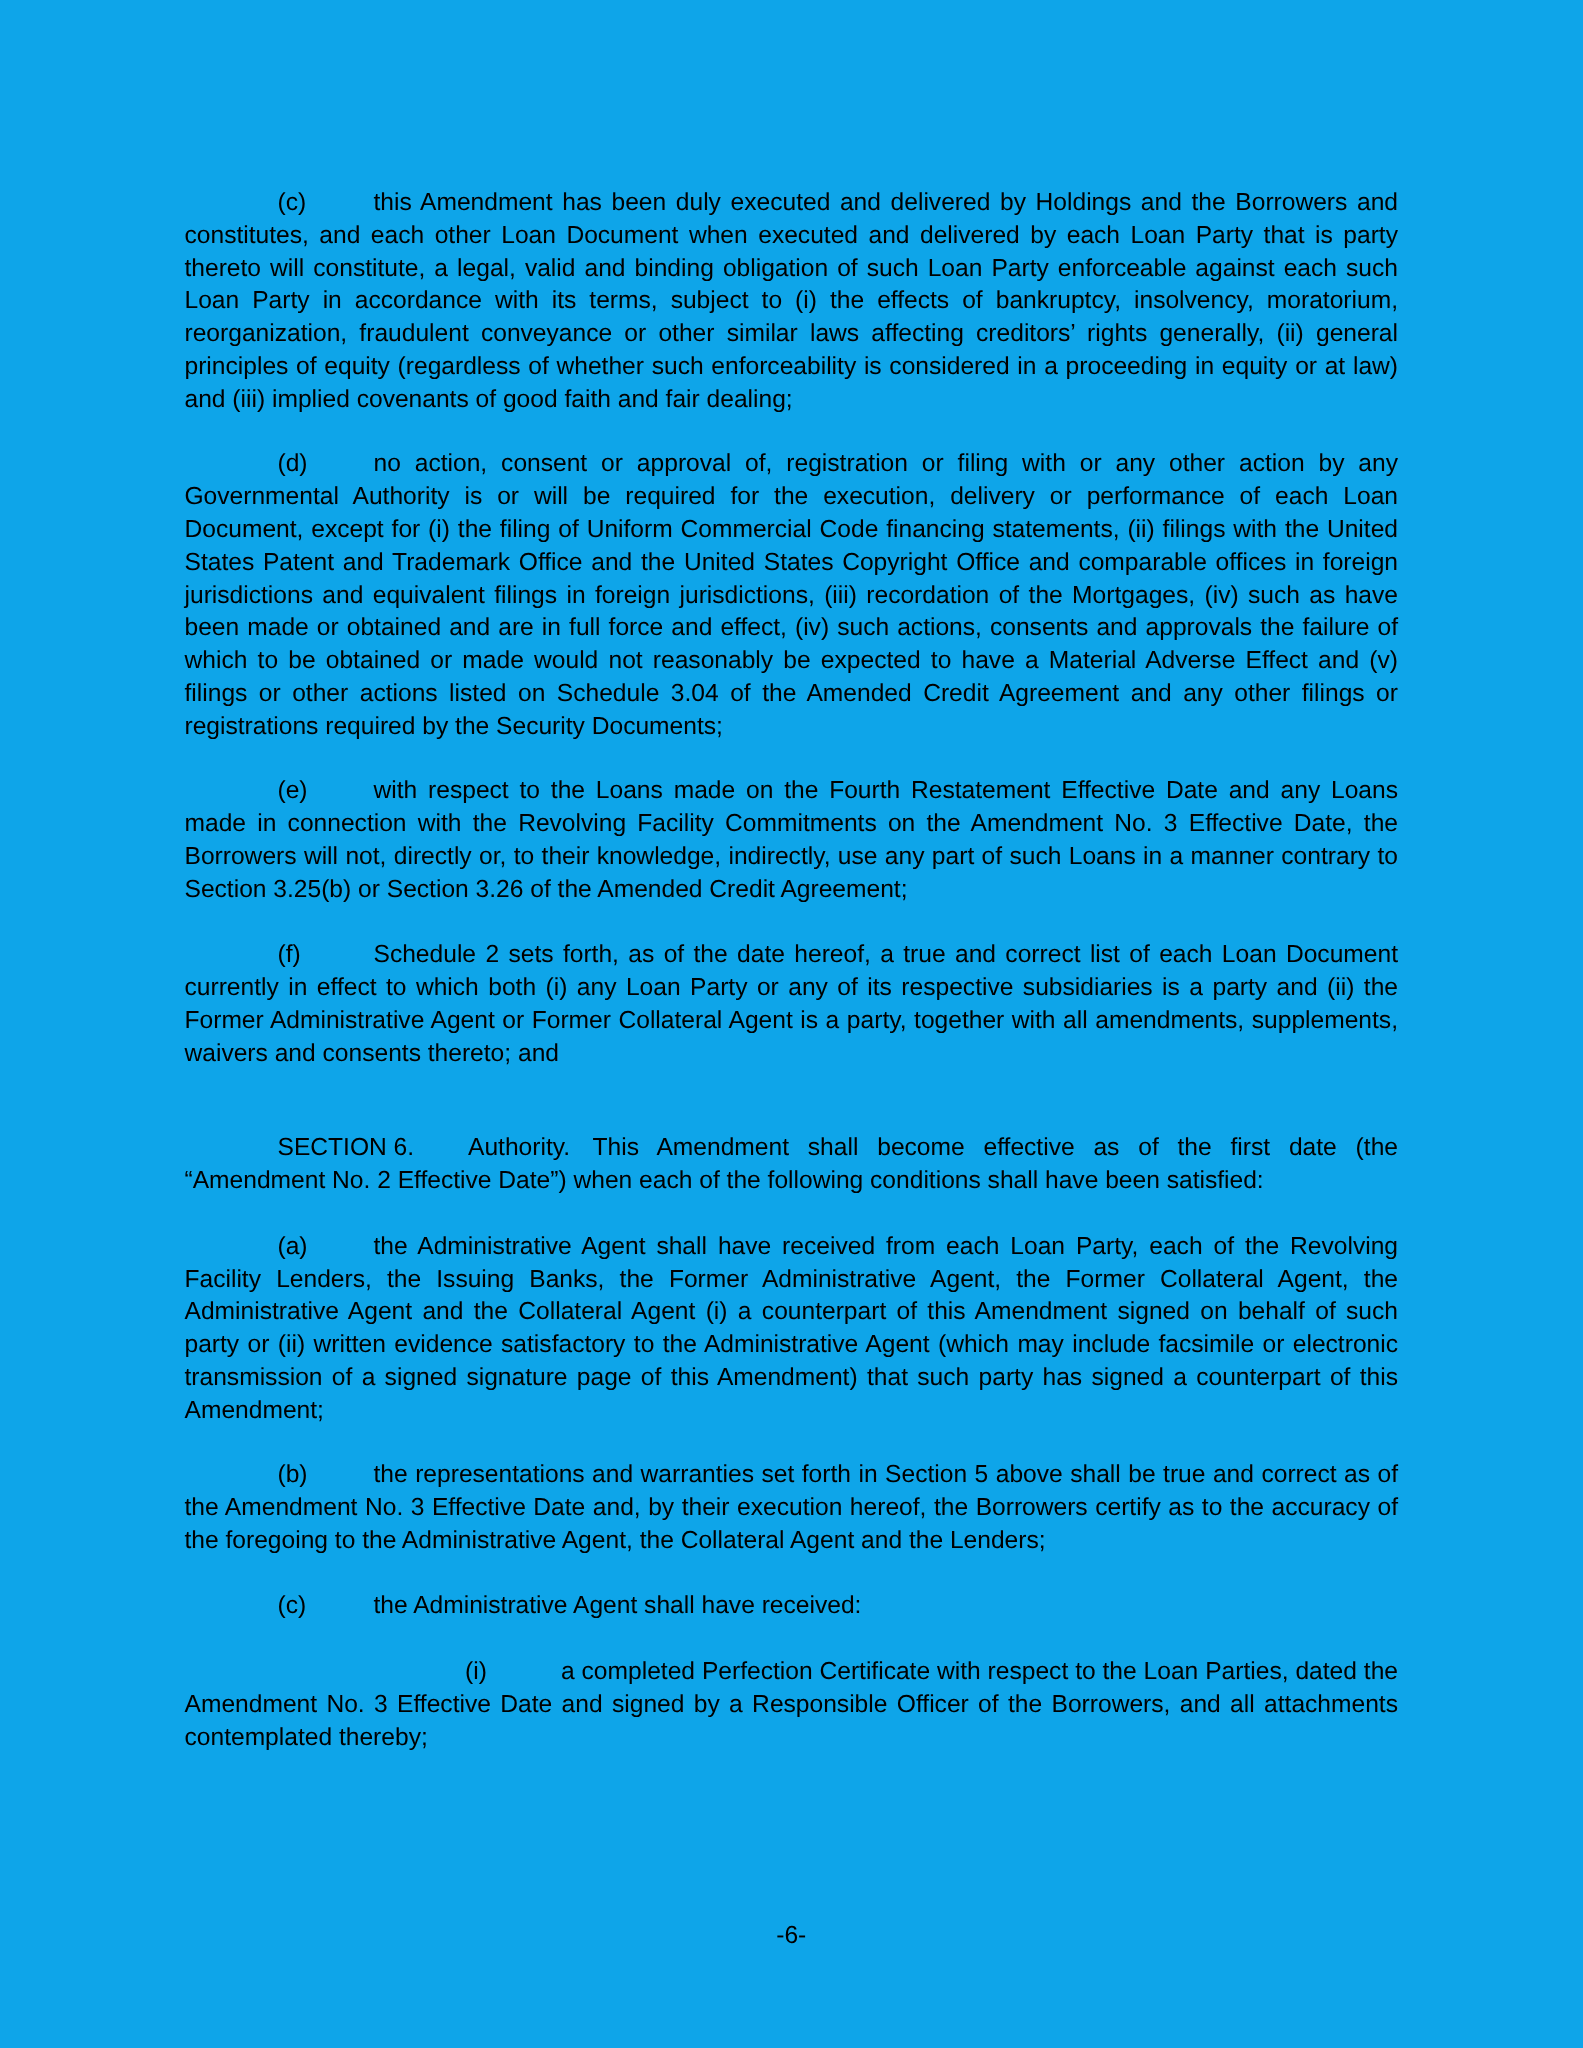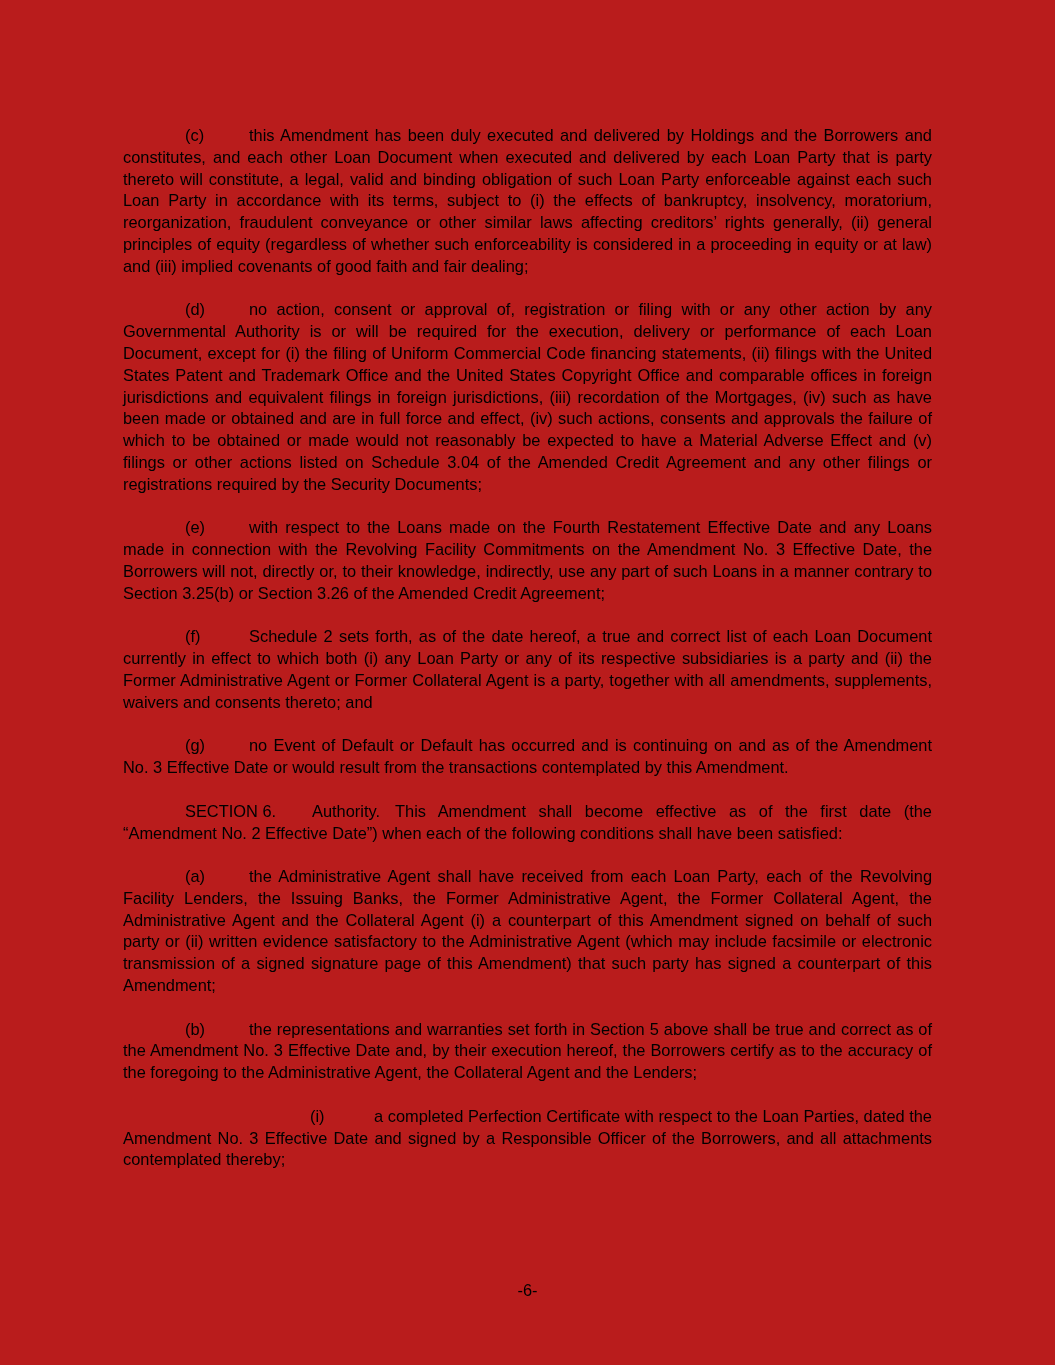--- a/index.html
+++ b/index.html
@@ -4,41 +4,41 @@
 <style>
   html, body {
     margin: 0;
     padding: 0;
     background: #ffffff;
   }
   .page {
     position: relative;
     width: 1055px;
     height: 1365px;
-    background: #b91c1c;
+    background: #0ea5e9;
     font-family: "Liberation Sans", sans-serif;
     font-size: 16.4px;
     line-height: 21.8px;
     color: #000000;
     overflow: hidden;
   }
   .content {
     position: absolute;
     top: 125px;
     left: 123px;
     width: 809px;
   }
   p.para {
     margin: 0 0 21.8px 0;
     text-align: justify;
   }
   .ind1 { display: inline-block; width: 62px; }
   .ind2 { display: inline-block; width: 187px; }
   .lbl  { display: inline-block; width: 64px; }
-  .lbl-wide { display: inline-block; width: 127px; }
+  .lbl-wide { display: inline-block; width: 127px; margin-top: 20px; }
   .gap  { display: inline-block; width: 15px; }
   .u { text-underline-offset: 2px; }
   .footer {
     position: absolute;
     top: 1280px;
     left: 0;
     width: 100%;
     text-align: center;
   }
 </style>
@@ -49,27 +49,27 @@
   <div class="content">
 
     <p class="para"><span class="ind1"></span><span class="lbl">(c)</span><span>this Amendment has been duly executed and delivered by Holdings and the Borrowers and constitutes, and each other Loan Document when executed and delivered by each Loan Party that is party thereto will constitute, a legal, valid and binding obligation of such Loan Party enforceable against each such Loan Party in accordance with its terms, subject to (i) the effects of bankruptcy, insolvency, moratorium, reorganization, fraudulent conveyance or other similar laws affecting creditors’ rights generally, (ii) general principles of equity (regardless of whether such enforceability is considered in a proceeding in equity or at law) and (iii) implied covenants of good faith and fair dealing;</span></p>
 
     <p class="para"><span class="ind1"></span><span class="lbl">(d)</span><span>no action, consent or approval of, registration or filing with or any other action by any Governmental Authority is or will be required for the execution, delivery or performance of each Loan Document, except for (i) the filing of Uniform Commercial Code financing statements, (ii) filings with the United States Patent and Trademark Office and the United States Copyright Office and comparable offices in foreign jurisdictions and equivalent filings in foreign jurisdictions, (iii) recordation of the Mortgages, (iv) such as have been made or obtained and are in full force and effect, (iv) such actions, consents and approvals the failure of which to be obtained or made would not reasonably be expected to have a Material Adverse Effect and (v) filings or other actions listed on </span><span class="u">Schedule 3.04</span><span> of the Amended Credit Agreement and any other filings or registrations required by the Security Documents;</span></p>
 
     <p class="para"><span class="ind1"></span><span class="lbl">(e)</span><span>with respect to the Loans made on the Fourth Restatement Effective Date and any Loans made in connection with the Revolving Facility Commitments on the Amendment No. 3 Effective Date, the Borrowers will not, directly or, to their knowledge, indirectly, use any part of such Loans in a manner contrary to Section 3.25(b) or Section 3.26 of the Amended Credit Agreement;</span></p>
 
     <p class="para"><span class="ind1"></span><span class="lbl">(f)</span><span class="u">Schedule 2</span><span> sets forth, as of the date hereof, a true and correct list of each Loan Document currently in effect to which both (i) any Loan Party or any of its respective subsidiaries is a party and (ii) the Former Administrative Agent or Former Collateral Agent is a party, together with all amendments, supplements, waivers and consents thereto; and</span></p>
 
-    <p class="para"><span class="ind1"></span><span class="lbl">(g)</span><span>no Event of Default or Default has occurred and is continuing on and as of the Amendment No. 3 Effective Date or would result from the transactions contemplated by this Amendment.</span></p>
 
     <p class="para"><span class="ind1"></span><span class="lbl-wide">SECTION 6.</span><span>Authority.</span><span class="gap"></span><span>This Amendment shall become effective as of the first date (the “Amendment No. 2 Effective Date”) when each of the following conditions shall have been satisfied:</span></p>
 
     <p class="para"><span class="ind1"></span><span class="lbl">(a)</span><span>the Administrative Agent shall have received from each Loan Party, each of the Revolving Facility Lenders, the Issuing Banks, the Former Administrative Agent, the Former Collateral Agent, the Administrative Agent and the Collateral Agent (i) a counterpart of this Amendment signed on behalf of such party or (ii) written evidence satisfactory to the Administrative Agent (which may include facsimile or electronic transmission of a signed signature page of this Amendment) that such party has signed a counterpart of this Amendment;</span></p>
 
     <p class="para"><span class="ind1"></span><span class="lbl">(b)</span><span>the representations and warranties set forth in Section 5 above shall be true and correct as of the Amendment No. 3 Effective Date and, by their execution hereof, the Borrowers certify as to the accuracy of the foregoing to the Administrative Agent, the Collateral Agent and the Lenders;</span></p>
 
+    <p class="para"><span class="ind1"></span><span class="lbl">(c)</span><span>the Administrative Agent shall have received:</span></p>
 
     <p class="para"><span class="ind2"></span><span class="lbl">(i)</span><span>a completed Perfection Certificate with respect to the Loan Parties, dated the Amendment No. 3 Effective Date and signed by a Responsible Officer of the Borrowers, and all attachments contemplated thereby;</span></p>
 
   </div>
 
   <div class="footer">-6-</div>
 </div>
 
 </body></html>

